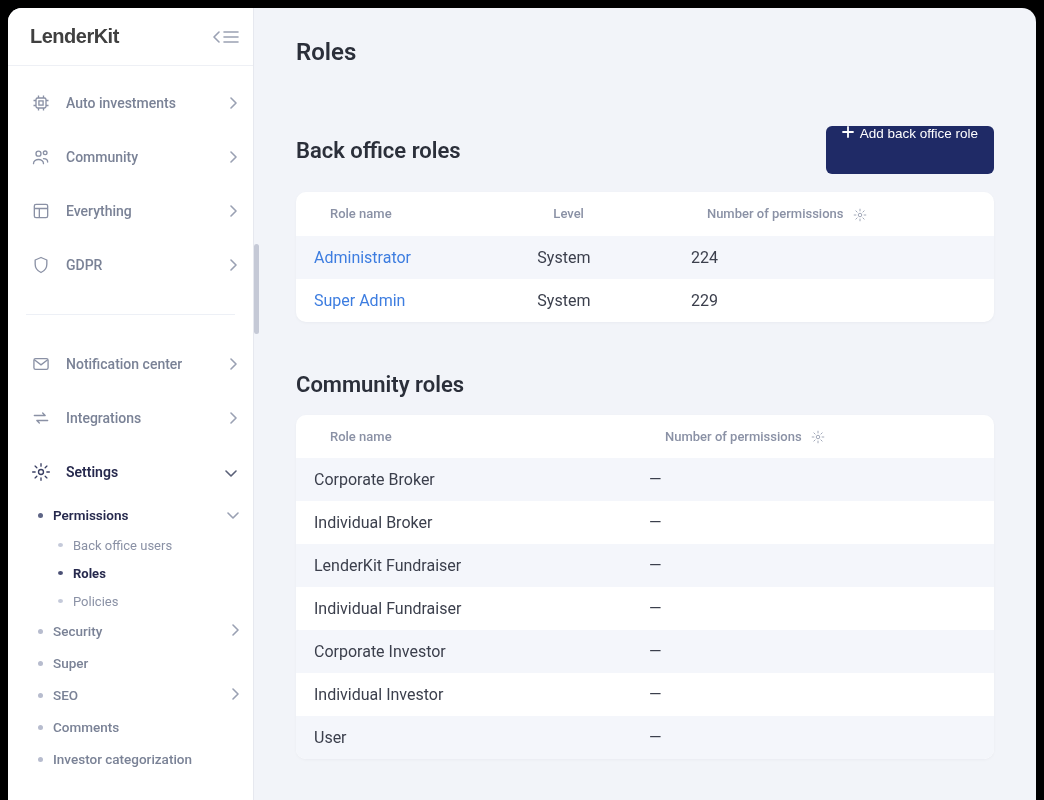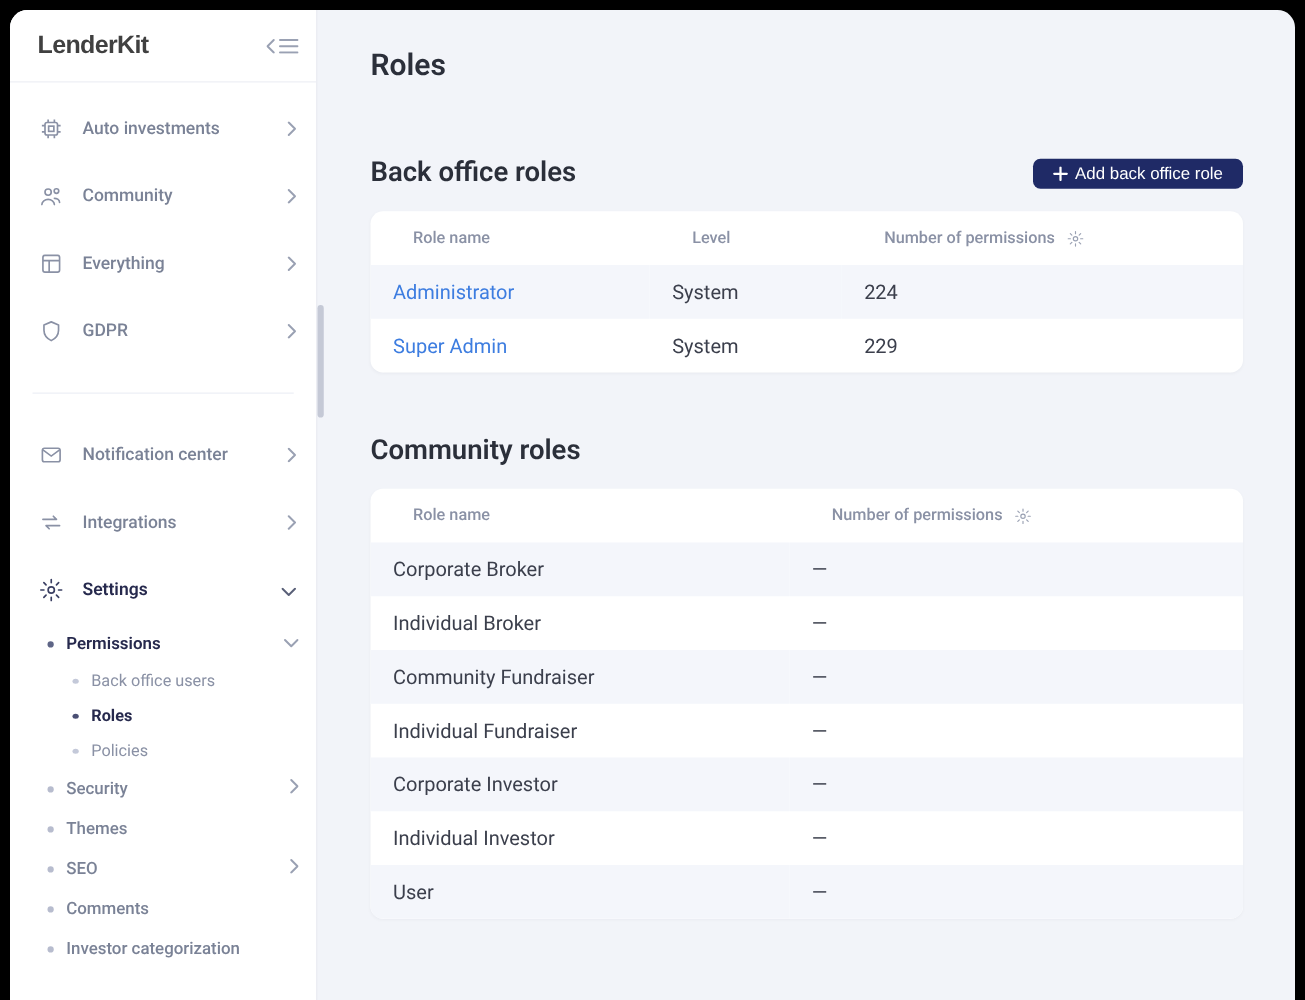--- a/index.html
+++ b/index.html
@@ -152,26 +152,26 @@
   .section-title {
     font-size: 22px;
     font-weight: 600;
     color: #2b2f3a;
   }
   .add-btn {
     background: #1f2a66;
     color: #fff;
     border: none;
     border-radius: 6px;
-    height: 24px;
+    height: 48px;
     padding: 0 16px;
     font-size: 13.5px;
     font-weight: 500;
     display: flex;
-    align-items: center;
+    align-items: flex-start;
     gap: 6px;
     cursor: pointer;
   }
   .card {
     background: #fff;
     border-radius: 10px;
     box-shadow: 0 1px 3px rgba(20,25,60,0.04);
     overflow: hidden;
   }
   table { width: 100%; border-collapse: collapse; }
@@ -365,21 +365,21 @@
           <span class="dot"></span>
           <span>Security</span>
           <span class="chev">
             <svg width="8" height="12" viewBox="0 0 8 12">
                 <path d="M2 1l5 5-5 5" fill="none" stroke="currentColor" stroke-width="1.6" stroke-linecap="round" stroke-linejoin="round"></path>
               </svg>
           </span>
         </div>
         <div class="sub-item group muted">
           <span class="dot"></span>
-          <span>Themes</span>
+          <span>Super</span>
         </div>
         <div class="sub-item group muted">
           <span class="dot"></span>
           <span>SEO</span>
           <span class="chev">
             <svg width="8" height="12" viewBox="0 0 8 12">
                 <path d="M2 1l5 5-5 5" fill="none" stroke="currentColor" stroke-width="1.6" stroke-linecap="round" stroke-linejoin="round"></path>
               </svg>
           </span>
         </div>
@@ -475,21 +475,21 @@
           <tbody>
             <tr>
                 <td>Corporate Broker</td>
                 <td>—</td>
               </tr>
             <tr>
                 <td>Individual Broker</td>
                 <td>—</td>
               </tr>
             <tr>
-                <td>Community Fundraiser</td>
+                <td>LenderKit Fundraiser</td>
                 <td>—</td>
               </tr>
             <tr>
                 <td>Individual Fundraiser</td>
                 <td>—</td>
               </tr>
             <tr>
                 <td>Corporate Investor</td>
                 <td>—</td>
               </tr>

